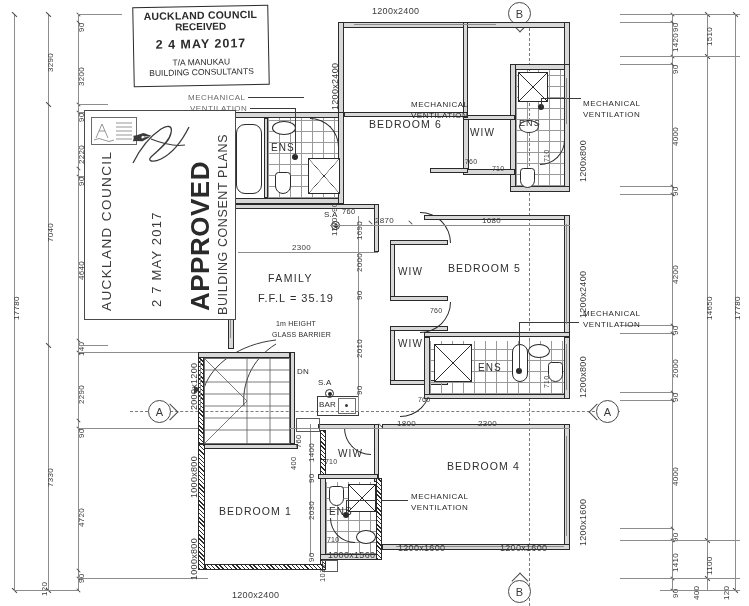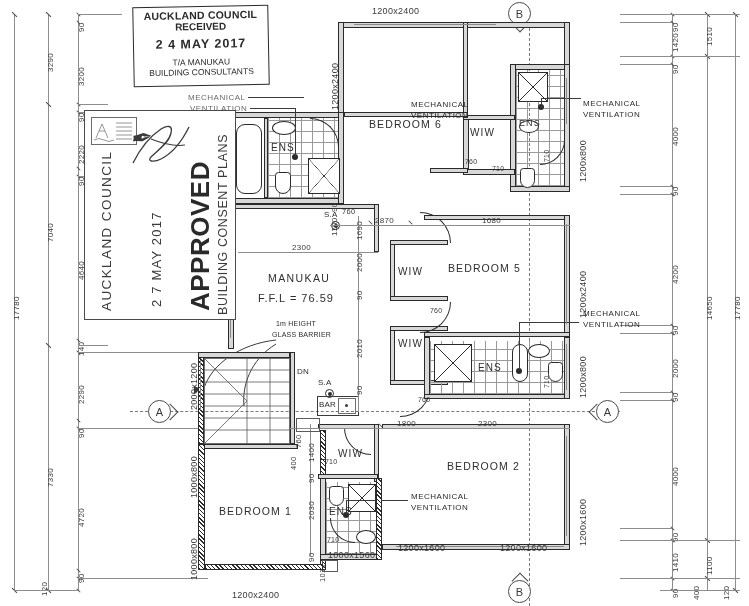--- a/index.html
+++ b/index.html
@@ -301,22 +301,22 @@
   <div class="wc" style="left:548px;top:362px;width:13px;height:18px;"></div>
   <div class="bath" style="left:512px;top:344px;width:14px;height:36px;"></div>
   <div class="mvdot" style="left:516px;top:368px;"></div>
   <div class="leader" style="left:519px;top:322px;width:60px;"></div>
   <div class="leaderv" style="left:519px;top:322px;height:48px;"></div>
   <div class="room" style="left:478px;top:362px;font-size:10px;">ENS</div>
 
   <div class="txt small" style="left:583px;top:309px;">MECHANICAL</div>
   <div class="txt small" style="left:583px;top:320px;">VENTILATION</div>
 
-  <div class="room" style="left:268px;top:272px;letter-spacing:1.4px;">MANUKAU</div>
-  <div class="room" style="left:258px;top:292px;font-size:11px;letter-spacing:1px;">F.F.L = 76.59</div>
+  <div class="room" style="left:268px;top:272px;letter-spacing:1.4px;">FAMILY</div>
+  <div class="room" style="left:258px;top:292px;font-size:11px;letter-spacing:1px;">F.F.L = 35.19</div>
 
   <div class="txt tiny" style="left:276px;top:320px;">1m HEIGHT</div>
   <div class="txt tiny" style="left:272px;top:331px;">GLASS BARRIER</div>
 
   <svg class="abs" style="left:190px;top:330px;width:110px;height:80px;">
     <path d="M86 10 C 50 14, 22 34, 14 58" stroke="#3a3a3a" fill="none" stroke-width="1"></path>
     <path d="M86 14 C 60 30, 52 56, 54 76" stroke="#3a3a3a" fill="none" stroke-width="1"></path>
     <path d="M4 56 l 0 8 l 7 -5 z" fill="#3a3a3a"></path>
   </svg>
 
@@ -377,21 +377,21 @@
   <div class="leaderv" style="left:346px;top:500px;height:14px;"></div>
   <div class="swing swing-bl" style="left:330px;top:518px;width:24px;height:24px;"></div>
   <div class="room" style="left:329px;top:506px;font-size:10px;">ENS</div>
 
   <div class="txt small" style="left:411px;top:492px;">MECHANICAL</div>
   <div class="txt small" style="left:411px;top:503px;">VENTILATION</div>
 
   <div class="wallfill" style="left:382px;top:424px;width:188px;height:5px;"></div>
   <div class="wallfill" style="left:564px;top:424px;width:6px;height:126px;"></div>
   <div class="wallfill" style="left:382px;top:544px;width:188px;height:6px;"></div>
-  <div class="room" style="left:447px;top:460px;">BEDROOM 2</div>
+  <div class="room" style="left:447px;top:460px;">BEDROOM 4</div>
 
   <div class="h" style="left:354px;top:24px;width:142px;border-color:#8a8a8a;"></div>
   <div class="v" style="left:230px;top:128px;height:68px;border-color:#8a8a8a;"></div>
   <div class="v" style="left:230px;top:218px;height:120px;border-color:#8a8a8a;"></div>
   <div class="v" style="left:200px;top:360px;height:50px;border-color:#8a8a8a;"></div>
   <div class="v" style="left:200px;top:452px;height:50px;border-color:#8a8a8a;"></div>
   <div class="v" style="left:200px;top:508px;height:50px;border-color:#8a8a8a;"></div>
   <div class="v" style="left:566px;top:78px;height:46px;border-color:#8a8a8a;"></div>
   <div class="v" style="left:566px;top:224px;height:100px;border-color:#8a8a8a;"></div>
   <div class="v" style="left:566px;top:344px;height:46px;border-color:#8a8a8a;"></div>

